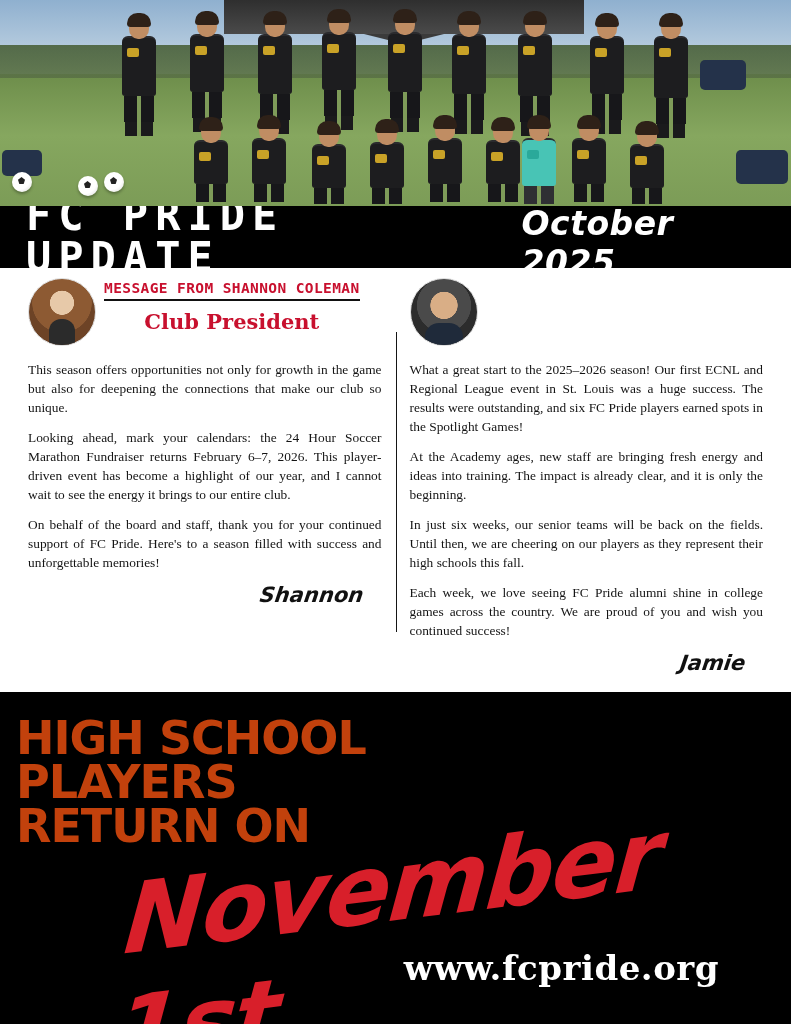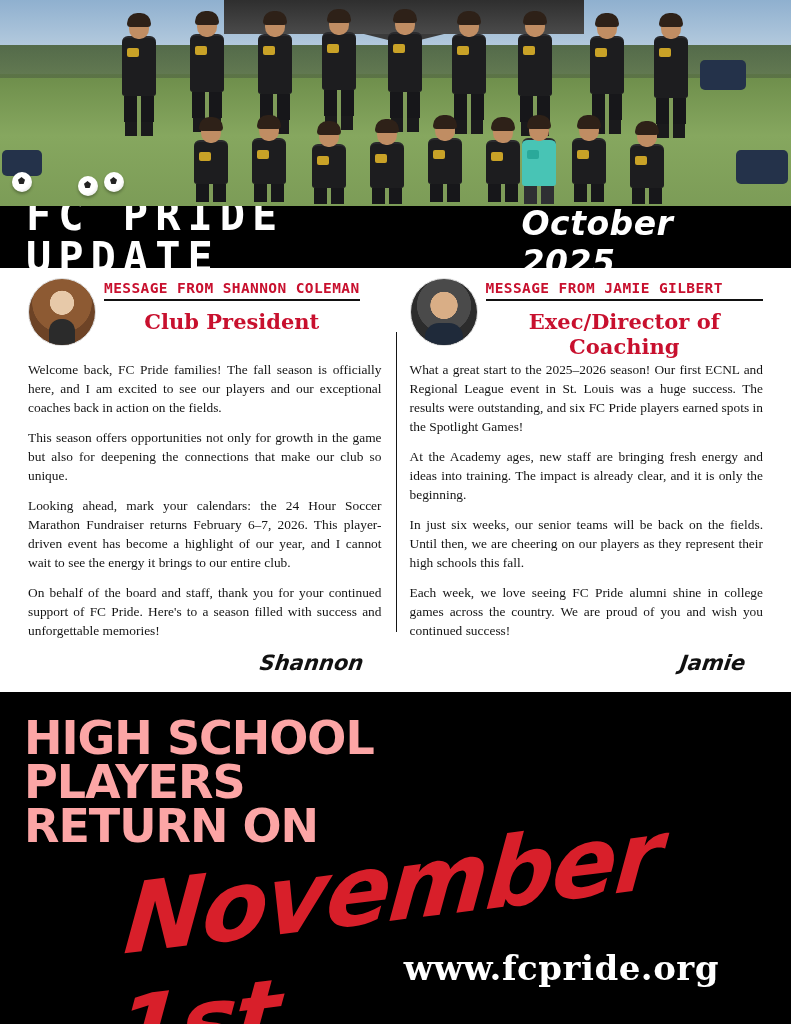--- a/index.html
+++ b/index.html
@@ -285,23 +285,23 @@
     position: absolute;
     left: 0;
     bottom: 0;
     width: 791px;
     height: 332px;
     background: #000000;
     overflow: hidden;
   }
   .promo-heading {
     position: absolute;
-    left: 24px;
+    left: 16px;
     top: 24px;
-    color: #fca5a5;
+    color: #c2410c;
     font-family: "DejaVu Sans", sans-serif;
     font-weight: bold;
     font-size: 46px;
     line-height: 0.96;
     letter-spacing: -1px;
     text-transform: uppercase;
   }
   .promo-heading span { display: block; }
   .promo-script {
     position: absolute;
@@ -495,36 +495,30 @@
   <div class="column">
     <div class="letter-head">
       <div class="avatar shannon"></div>
       <div class="head-text">
         <div class="from-line">MESSAGE FROM SHANNON COLEMAN</div>
         <div class="rule"></div>
         <div class="role-line">Club President</div>
       </div>
     </div>
     <div class="letter-body">
-      <p>Welcome back, FC Pride families! The fall season is officially here, and I am excited to see our players and our exceptional coaches back in action on the fields.</p>
       <p>This season offers opportunities not only for growth in the game but also for deepening the connections that make our club so unique.</p>
       <p>Looking ahead, mark your calendars: the 24 Hour Soccer Marathon Fundraiser returns February 6–7, 2026. This player-driven event has become a highlight of our year, and I cannot wait to see the energy it brings to our entire club.</p>
       <p>On behalf of the board and staff, thank you for your continued support of FC Pride. Here's to a season filled with success and unforgettable memories!</p>
     </div>
     <div class="signature">Shannon</div>
   </div>
 
   <div class="column">
     <div class="letter-head">
       <div class="avatar jamie"></div>
-      <div class="head-text">
-        <div class="from-line">MESSAGE FROM JAMIE GILBERT</div>
-        <div class="rule"></div>
-        <div class="role-line">Exec/Director of Coaching</div>
-      </div>
     </div>
     <div class="letter-body">
       <p>What a great start to the 2025–2026 season! Our first ECNL and Regional League event in St. Louis was a huge success. The results were outstanding, and six FC Pride players earned spots in the Spotlight Games!</p>
       <p>At the Academy ages, new staff are bringing fresh energy and ideas into training. The impact is already clear, and it is only the beginning.</p>
       <p>In just six weeks, our senior teams will be back on the fields. Until then, we are cheering on our players as they represent their high schools this fall.</p>
       <p>Each week, we love seeing FC Pride alumni shine in college games across the country. We are proud of you and wish you continued success!</p>
     </div>
     <div class="signature">Jamie</div>
   </div>
 </div>

